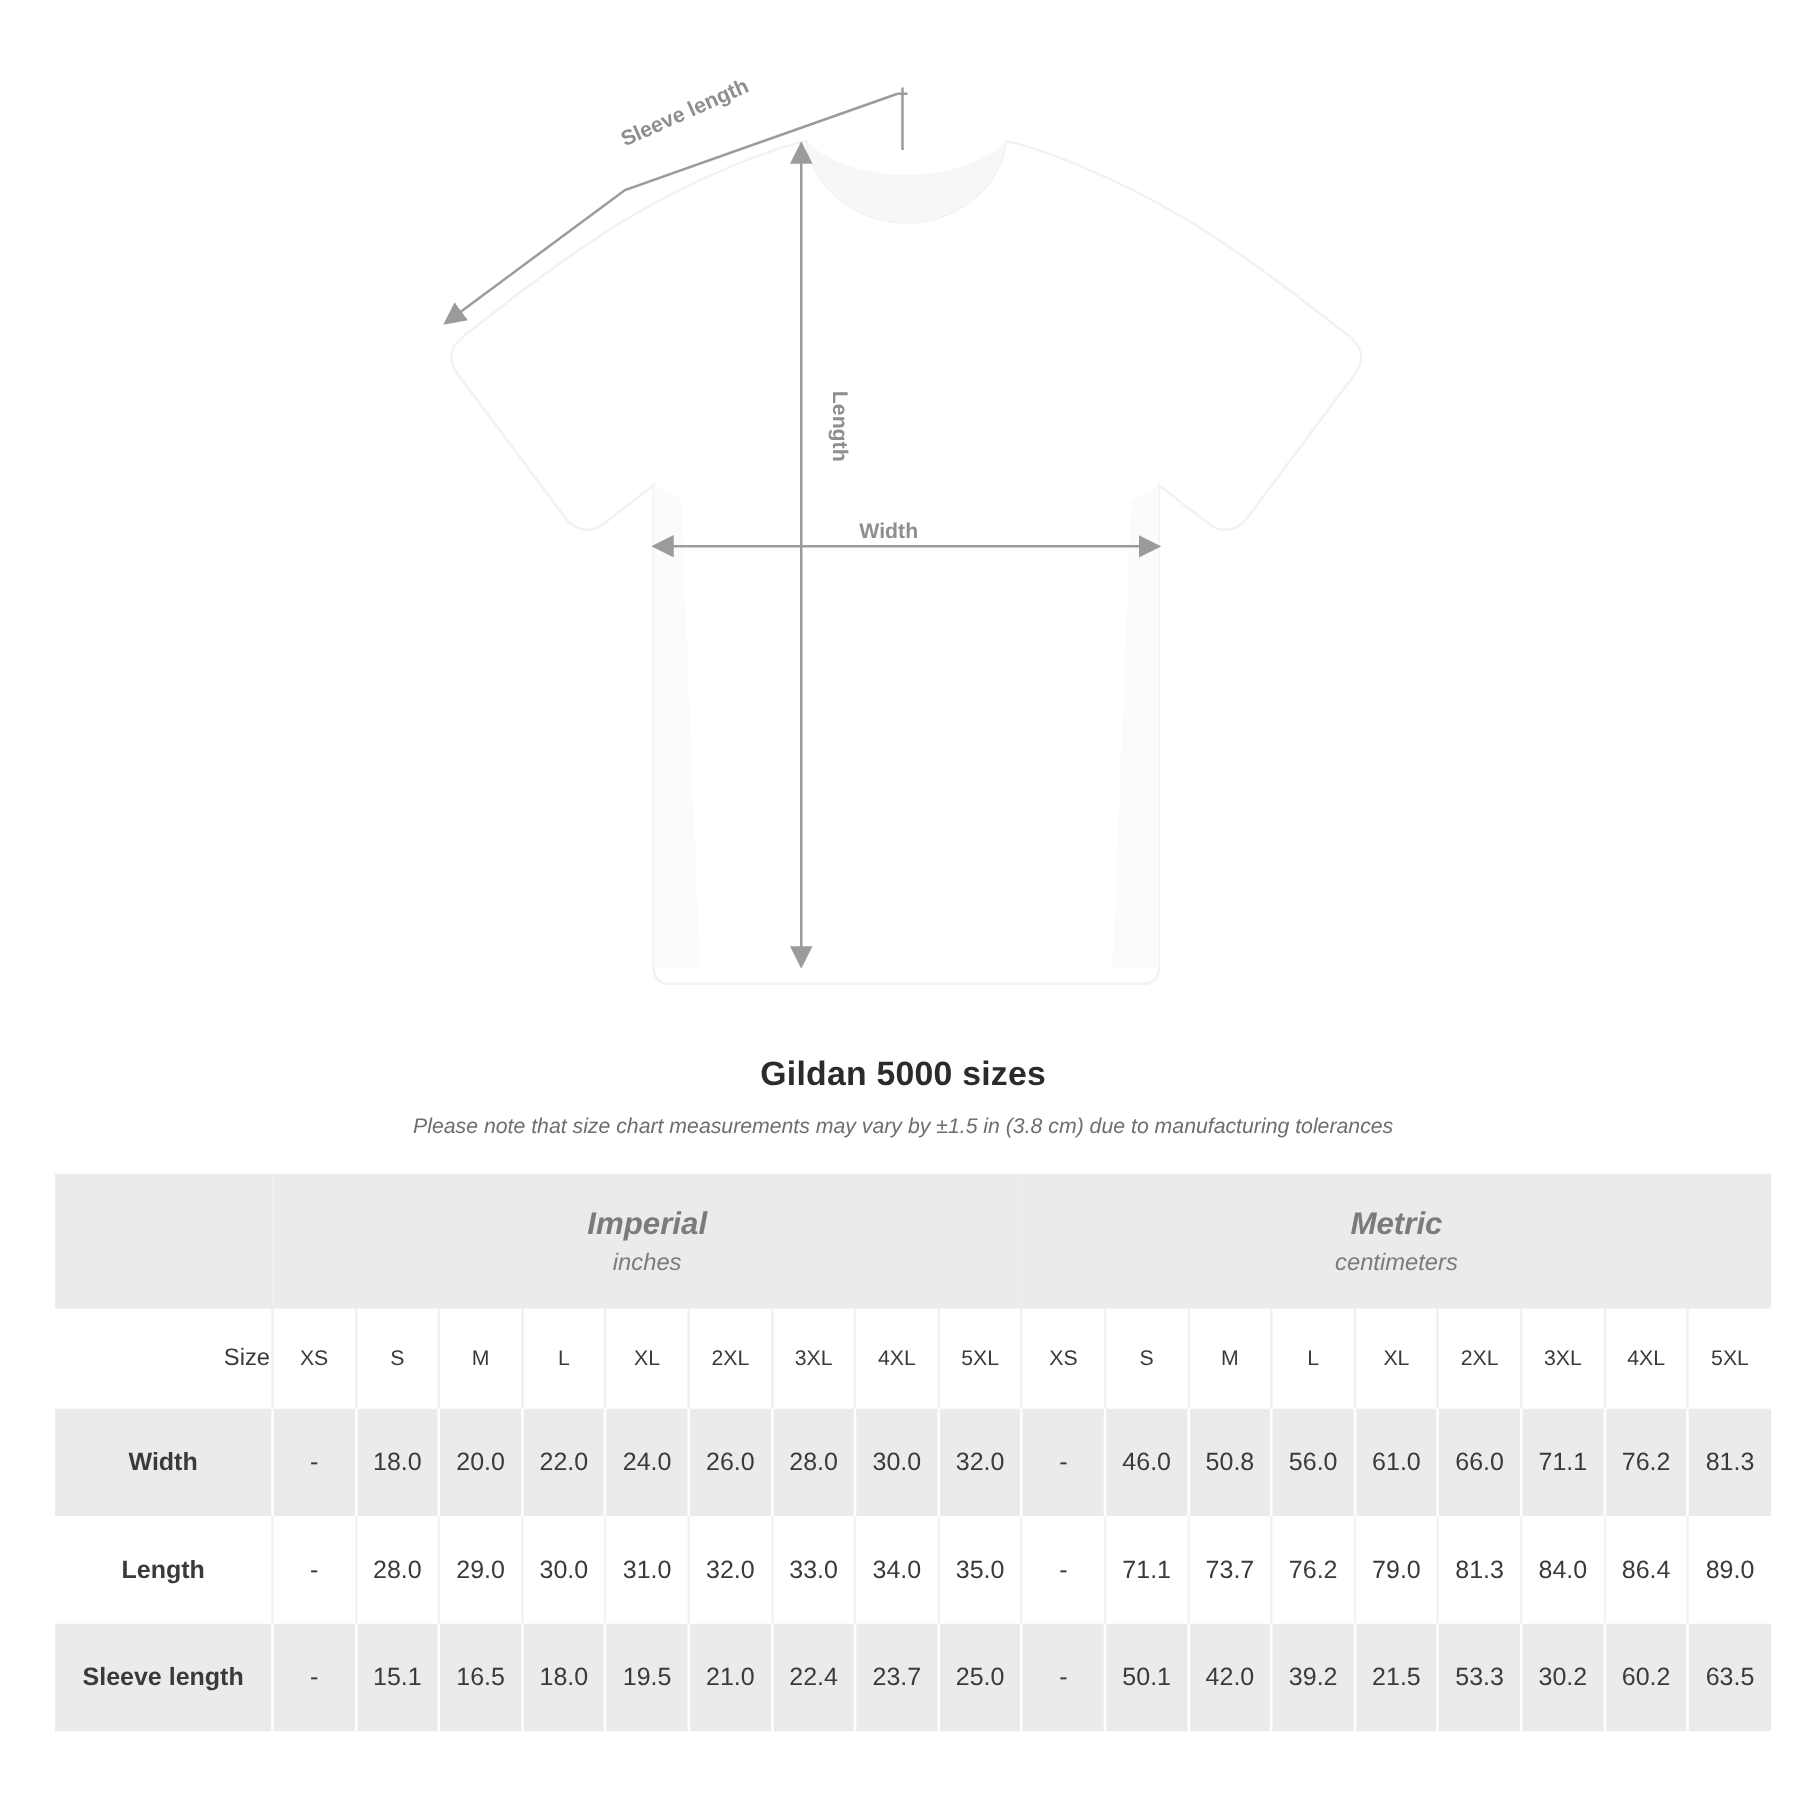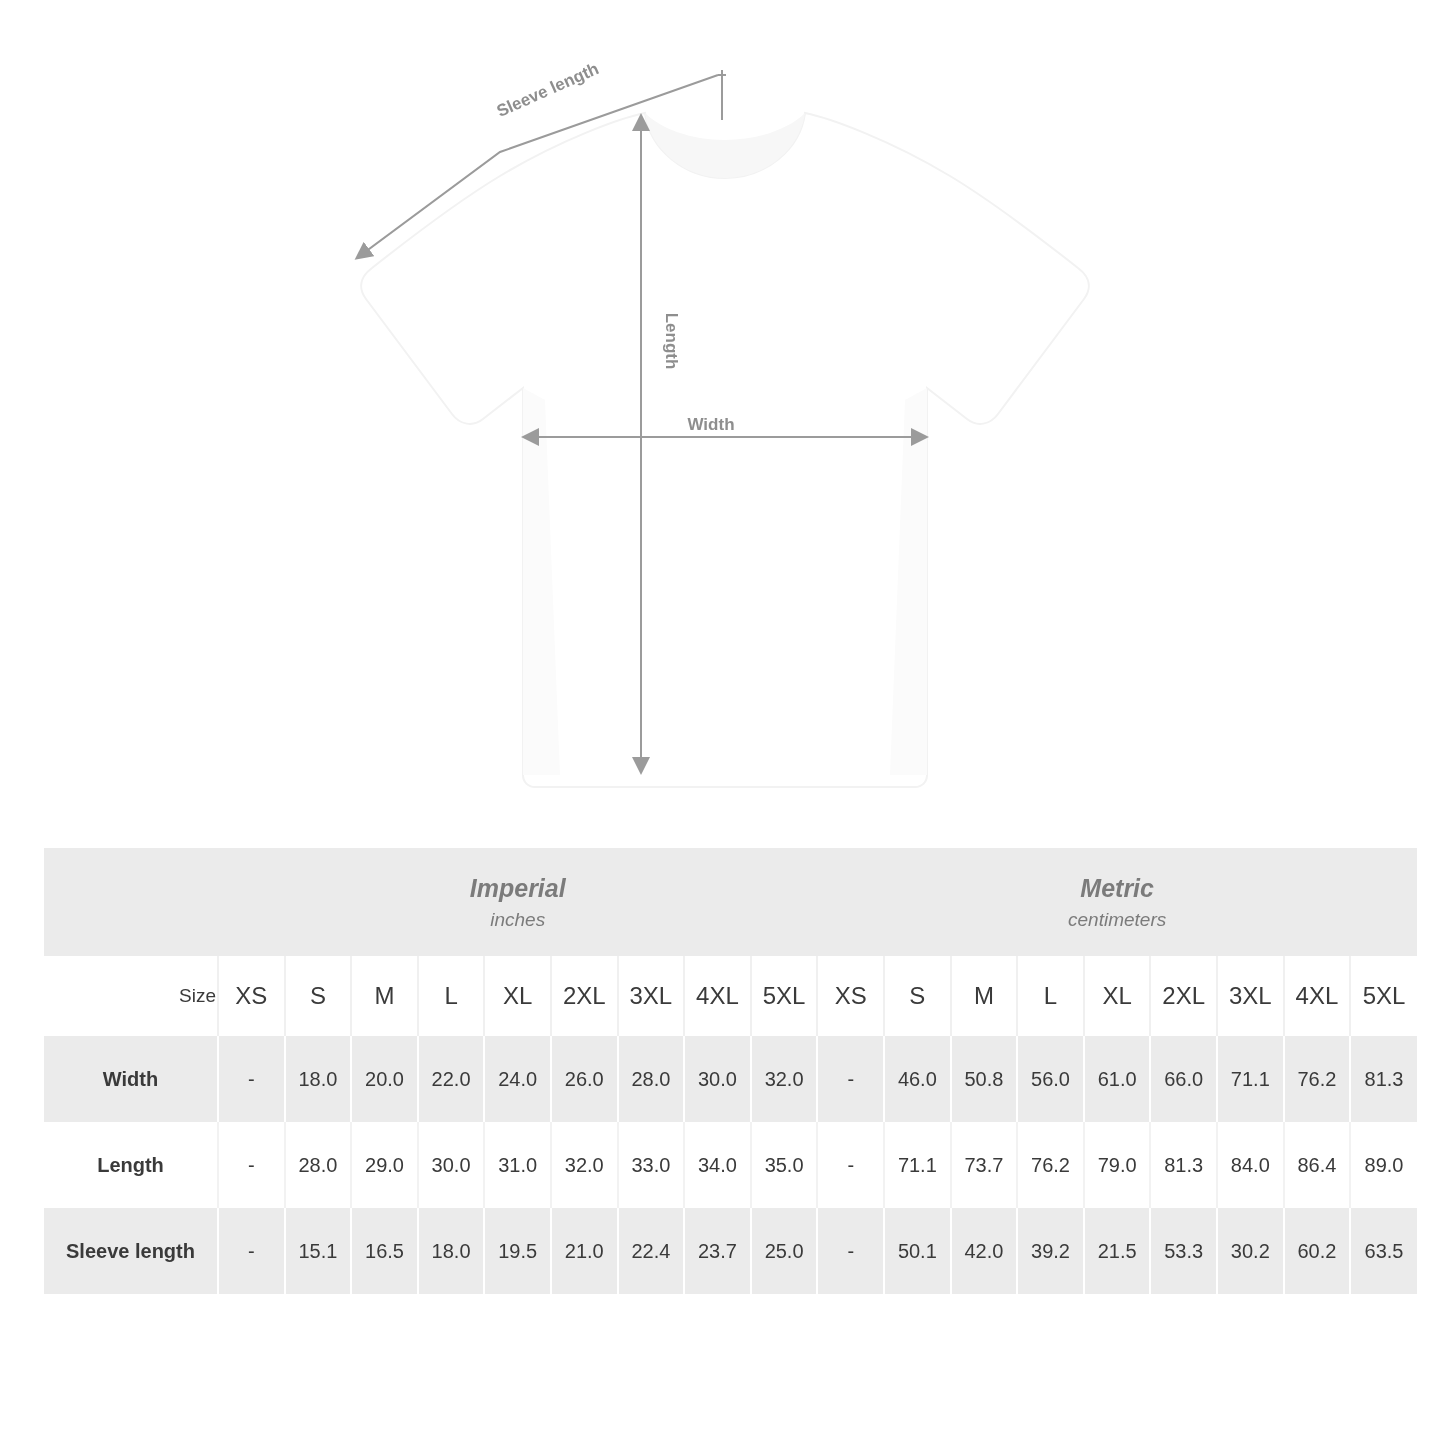--- a/index.html
+++ b/index.html
@@ -79,21 +79,21 @@
   .unit-sub {
     font-size: 19px;
     font-style: italic;
     color: #7b7b7b;
     margin-top: 6px;
   }
 
   
   .head-row td {
     height: 78px;
-    font-size: 24px;
+    font-size: 17px;
     font-weight: bold;
     color: #3a3a3a;
     background: #ffffff;
   }
   .head-row td.rowlabel {
     font-size: 19px;
     text-align: right;
   }
   .head-row td.cell {
     border-left: 2px solid #f0f0f0;
@@ -181,20 +181,24 @@
         <text x="666" y="341" transform="rotate(90 666 341)" text-anchor="middle" font-family="Liberation Sans, sans-serif" font-size="17" font-weight="bold" fill="#8e8e8e">Length</text>
       </g>
 
       <g>
         <line x1="524" y1="437" x2="926" y2="437" stroke="#9b9b9b" stroke-width="2" marker-start="url(#arrTail)" marker-end="url(#arrHead)"></line>
         <text x="711" y="430" text-anchor="middle" font-family="Liberation Sans, sans-serif" font-size="17" font-weight="bold" fill="#8e8e8e">Width</text>
       </g>
     </svg>
   </div>
 
+  <div class="title-block">
+    <div class="chart-title">Gildan 5000 sizes</div>
+    <div class="chart-note">Please note that size chart measurements may vary by ±1.5 in (3.8 cm) due to manufacturing tolerances</div>
+  </div>
 
   <div class="table-wrap">
     <table class="size-table">
       <colgroup>
         <col class="c-label">
         <col class="c-val">
           <col class="c-val">
           <col class="c-val">
           <col class="c-val">
           <col class="c-val">

